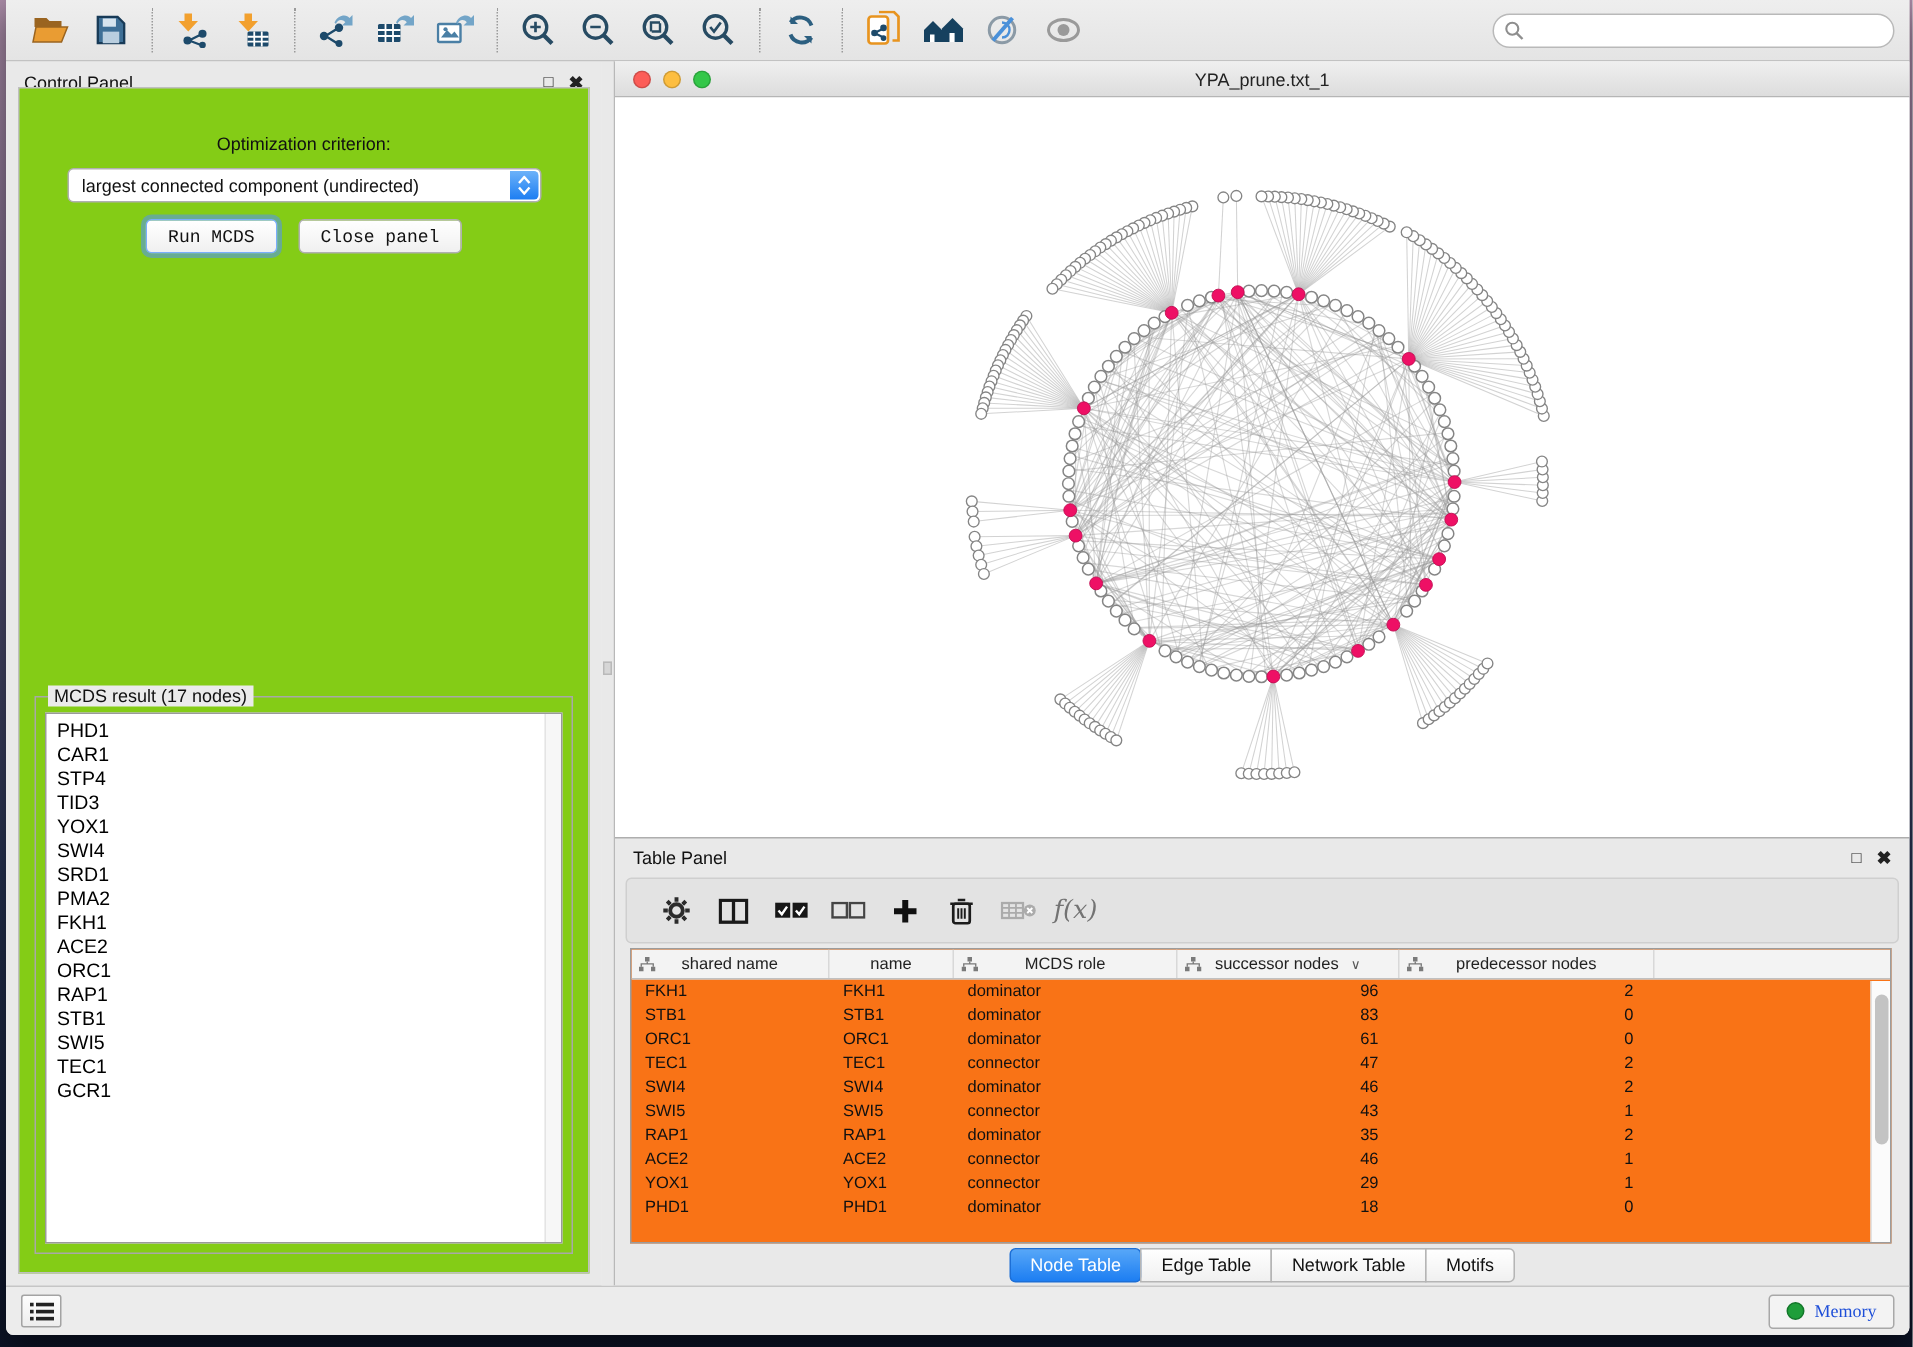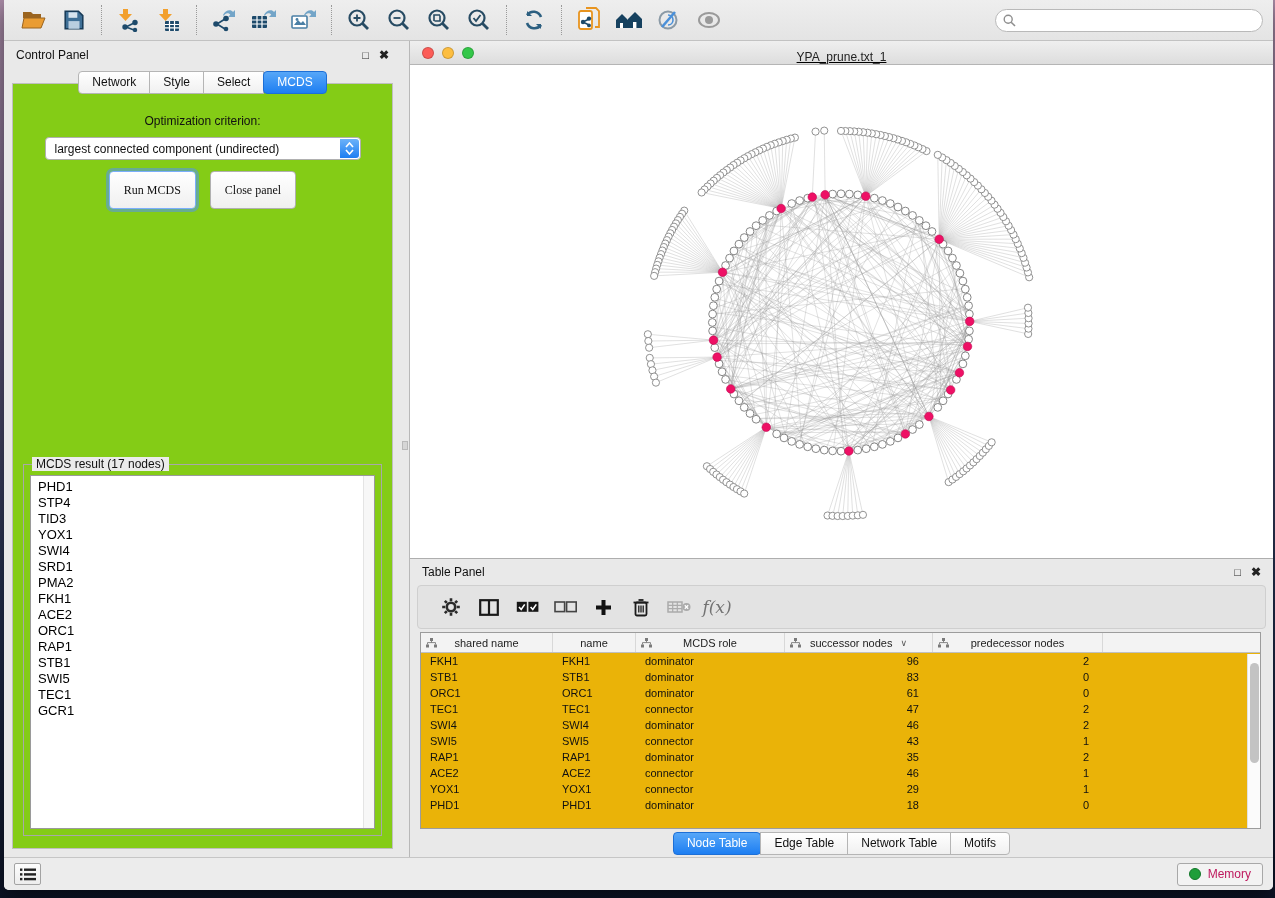--- a/index.html
+++ b/index.html
@@ -43,55 +43,55 @@
   .cp-body{ flex:1; margin:-11px 8px 8px; border:1px solid #bfbfbf; background:#84cc16;
     display:flex; flex-direction:column; padding-top:30px; min-height:0;}
   .opt-label{ text-align:center; font-size:12px; color:#111; }
   .dropdown{ width:316px; height:23px; margin:9px auto 0; background:#fff; border:1px solid #b0b0b0;
     border-radius:4px; display:flex; align-items:center; font-size:12px; color:#111; cursor:pointer; position:relative;}
   .dropdown .val{ padding-left:9px; white-space:nowrap; }
   .dropdown .stepper{ position:absolute; right:1px; top:1px; bottom:1px; width:19px;
     background:linear-gradient(#6cb2f9,#1d7ef2); border-radius:0 3px 3px 0;
     display:flex; flex-direction:column; align-items:center; justify-content:center; gap:1px;}
   .btn-row{ display:flex; justify-content:center; gap:14px; margin-top:11px; }
-  .pbtn{ height:38px; padding:0 14px; font-size:12px; color:#111; background:linear-gradient(#ffffff,#f0f0f0);
-    border:1px solid #b0b0b0; border-radius:4px; cursor:pointer; font-family:Liberation Serif, serif;}
+  .pbtn{ height:23px; padding:0 14px; font-size:12px; color:#111; background:linear-gradient(#ffffff,#f0f0f0);
+    border:1px solid #b0b0b0; border-radius:4px; cursor:pointer; font-family:Liberation Mono, monospace;}
   .pbtn.focus-ring{ box-shadow:0 0 0 3px rgba(82,146,250,.55); border-color:#7aaefc; }
   .result-box{ margin:auto 10px 12px; height:372px; border:1px solid #a8a8a8; position:relative; flex:0 0 auto;}
   .result-box .legend{ position:absolute; top:-8px; left:8px; background:#ebebeb; padding:0 4px;
     font-size:12px; color:#111; }
   .result-list{ position:absolute; left:6px; right:6px; top:10px; bottom:6px; background:#fff;
     border:1px solid #9a9a9a; overflow:hidden; padding:3px 0 0 7px; font-size:13px; line-height:16px; color:#000;}
   .result-scroll{ position:absolute; top:11px; bottom:7px; right:7px; width:11px; background:#f7f7f7;
     border-left:1px solid #e4e4e4;}
   
   .splitter-v{ width:8px; flex:0 0 8px; background:#e9e9e9; position:relative; cursor:col-resize;}
   .splitter-v .handle{ position:absolute; top:49%; left:1px; width:6px; height:9px;
     background:#d6d6d6; border:1px solid #b9b9b9; }
   
   .right-col{ flex:1; display:flex; flex-direction:column; min-width:0; border-left:1px solid #b8b8b8;}
   .network-view{ height:517px; flex:0 0 517px; display:flex; flex-direction:column; background:#fff; }
   .net-titlebar{ height:24px; flex:0 0 24px; background:linear-gradient(#efefef,#dddddd);
-    border-bottom:1px solid #b5b5b5; position:relative; display:flex; align-items:flex-end; justify-content:center;text-decoration:underline;}
+    border-bottom:1px solid #b5b5b5; position:relative; display:flex; align-items:center; justify-content:center;}
   .net-title{ font-size:12px; color:#222; }
   .lights{ position:absolute; left:12px; top:6px; display:flex; gap:8px; }
   .light{ width:12px; height:12px; border-radius:50%; border:1px solid rgba(0,0,0,.18); cursor:pointer;}
   .net-canvas-wrap{ flex:1; position:relative; background:#fff;}
   .net-canvas-wrap svg{ position:absolute; inset:0; width:100%; height:100%; }
   
   .table-panel{ flex:1; background:#e9e9e9; border-top:1px solid #aeaeae; display:flex;
     flex-direction:column; min-height:0;}
   .tp-header{ height:26px; flex:0 0 26px; display:flex; align-items:center; padding:0 12px;
     font-size:12px; color:#111;}
   .tp-toolbar{ height:44px; flex:0 0 44px; margin:0 7px; background:#e3e3e3; border:1px solid #cfcfcf;
     border-radius:4px; display:flex; align-items:center; gap:0; padding-left:14px;}
   .ttbtn{ width:38px; height:36px; background:none; border:none; display:flex; align-items:center;
     justify-content:center; cursor:pointer;}
   .fx{ font-family:"DejaVu Serif", serif; font-style:italic; font-size:17px; color:#737373; }
-  .tp-tablewrap{ flex:1; margin:3px 12px 0 10px; background:#eab308; border:1px solid #9c9c9c;
+  .tp-tablewrap{ flex:1; margin:3px 12px 0 10px; background:#f97316; border:1px solid #9c9c9c;
     position:relative; overflow:hidden; min-height:0;}
   .thead{ display:flex; height:20px; background:#f3f3f3; border-bottom:1px solid #c0c0c0; }
   .th{ position:relative; display:flex; align-items:center; justify-content:center; font-size:11px;
     color:#222; border-right:1px solid #d8d8d8; flex:0 0 auto; cursor:pointer;}
   .th .tree{ position:absolute; left:5px; top:5px; }
   .th .chev{ margin-left:8px; font-size:9px; color:#555; }
   .trow{ display:flex; height:16px; align-items:center; font-size:11px; color:#111; cursor:default;}
   .td{ flex:0 0 auto; white-space:nowrap; overflow:hidden; }
   .td.left{ padding-left:9px; text-align:left;}
   .td.right{ padding-right:14px; text-align:right;}
@@ -100,21 +100,21 @@
   .vscroll .thumb{ position:absolute; top:9px; left:2px; width:9px; height:100px;
     background:#c3c3c3; border-radius:5px;}
   .tp-tabs{ height:28px; flex:0 0 28px; display:flex; align-items:center; justify-content:center; }
   
   .status-bar{ height:33px; flex:0 0 33px; background:#ececec; border-top:1px solid #c6c6c6;
     display:flex; align-items:center; padding:0 10px;}
   .list-btn{ width:27px; height:22px; border:1px solid #a3a3a3; border-radius:2px;
     background:linear-gradient(#fdfdfd,#ededed); display:flex; align-items:center; justify-content:center; cursor:pointer;}
   .memory-btn{ margin-left:auto; height:23px; border:1px solid #a8a8a8; border-radius:3px;
     background:#f3f3f3; display:flex; align-items:center; gap:7px; padding:0 11px; font-size:12px;
-    color:#be185d; cursor:pointer; font-family:Liberation Sans, sans-serif;}
+    color:#1d4ed8; cursor:pointer; font-family:Liberation Serif, serif;}
   .memory-dot{ width:12px; height:12px; border-radius:50%; background:#1f9e3a; border:1px solid #13772a;}
 </style>
 </head>
 <body>
 
 <div class="app-window">
 
   <div class="toolbar">
     <button class="tbtn">
       <svg width="26" height="22" viewBox="0 0 26 22">
@@ -263,26 +263,20 @@
   <div class="main-row">
 
     <div class="control-panel">
       <div class="cp-header">
         <span>Control Panel</span>
         <span class="panel-winbtns">
           <button class="wbtn">□</button>
           <button class="wbtn x">✖</button>
         </span>
       </div>
-      <div class="cp-tabs" id="cp-tabs">
-          <button class="seg">Network</button>
-          <button class="seg">Style</button>
-          <button class="seg">Select</button>
-          <button class="seg selected">MCDS</button>
-        </div>
       <div class="cp-body">
         <div class="opt-label">Optimization criterion:</div>
         <div class="dropdown">
           <span class="val">largest connected component (undirected)</span>
           <span class="stepper">
             <svg width="9" height="6" viewBox="0 0 9 6">
                 <path d="M1 5l3.5-4L8 5" fill="none" stroke="#fff" stroke-width="1.6"></path>
               </svg>
             <svg width="9" height="6" viewBox="0 0 9 6">
                 <path d="M1 1l3.5 4L8 1" fill="none" stroke="#fff" stroke-width="1.6"></path>
@@ -290,20 +284,21 @@
           </span>
         </div>
         <div class="btn-row">
           <button class="pbtn focus-ring">Run MCDS</button>
           <button class="pbtn">Close panel</button>
         </div>
         <div class="result-box">
           <span class="legend">MCDS result (17 nodes)</span>
           <div class="result-list" id="mcds-list">
               <div>PHD1</div>
+              <div>CAR1</div>
               <div>STP4</div>
               <div>TID3</div>
               <div>YOX1</div>
               <div>SWI4</div>
               <div>SRD1</div>
               <div>PMA2</div>
               <div>FKH1</div>
               <div>ACE2</div>
               <div>ORC1</div>
               <div>RAP1</div>

